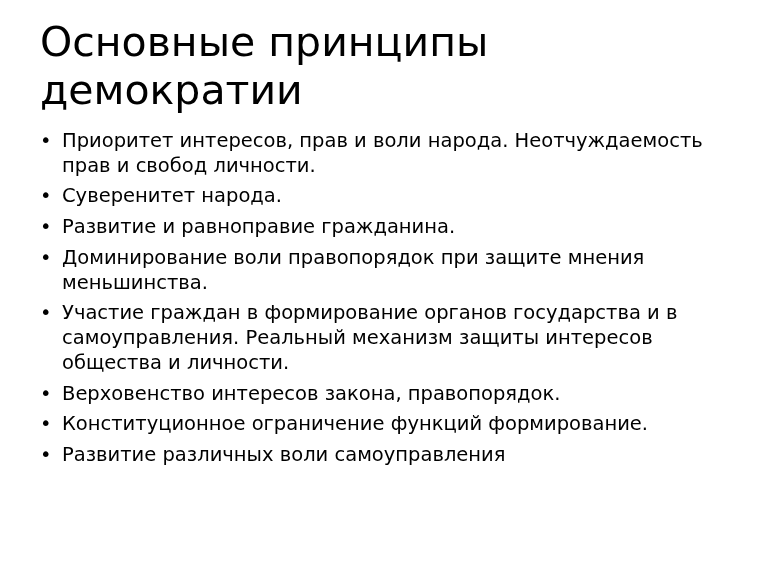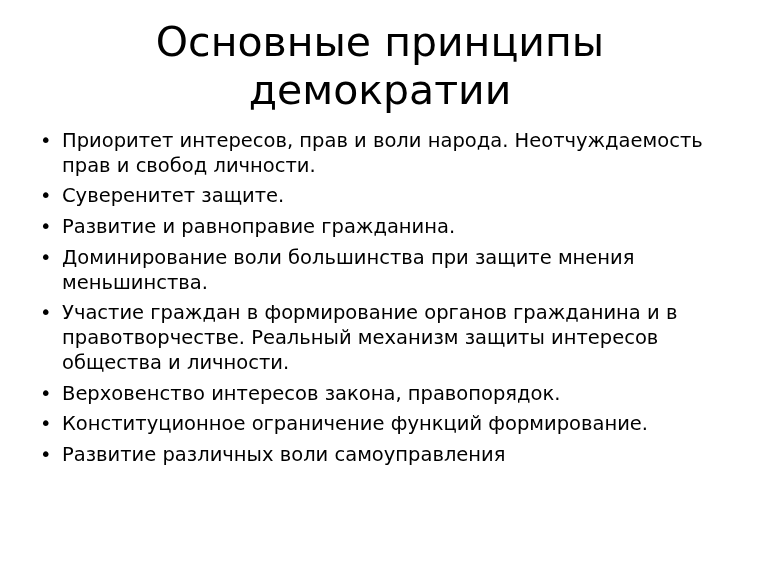--- a/index.html
+++ b/index.html
@@ -16,21 +16,21 @@
   }
   .slide {
     width: 760px;
     height: 570px;
     position: relative;
     box-sizing: border-box;
   }
   .slide-title {
     margin: 0;
     padding: 18px 40px 0 40px;
-    text-align: center;
+    text-align: left;
     font-weight: normal;
     font-size: 41px;
     line-height: 1.18;
     letter-spacing: 0px;
   }
   .bullet-list {
     list-style: none;
     margin: 14px 0 0 0;
     padding: 0 14px 0 34px;
   }
@@ -58,33 +58,33 @@
 <div class="slide">
   <h1 class="slide-title">Основные принципы демократии</h1>
 
   <ul class="bullet-list">
     <li class="bullet-item">
       <span class="dot">•</span>
       <span class="bullet-text">Приоритет интересов, прав и воли народа. Неотчуждаемость прав и свобод личности.</span>
     </li>
     <li class="bullet-item">
       <span class="dot">•</span>
-      <span class="bullet-text">Суверенитет защите.</span>
+      <span class="bullet-text">Суверенитет народа.</span>
     </li>
     <li class="bullet-item">
       <span class="dot">•</span>
       <span class="bullet-text">Развитие  и равноправие гражданина.</span>
     </li>
     <li class="bullet-item">
       <span class="dot">•</span>
-      <span class="bullet-text">Доминирование воли большинства при защите мнения меньшинства.</span>
+      <span class="bullet-text">Доминирование воли правопорядок при защите мнения меньшинства.</span>
     </li>
     <li class="bullet-item">
       <span class="dot">•</span>
-      <span class="bullet-text">Участие граждан в формирование органов гражданина и в правотворчестве. Реальный механизм защиты интересов общества и личности.</span>
+      <span class="bullet-text">Участие граждан в формирование органов государства и в самоуправления. Реальный механизм защиты интересов общества и личности.</span>
     </li>
     <li class="bullet-item">
       <span class="dot">•</span>
       <span class="bullet-text">Верховенство интересов закона, правопорядок.</span>
     </li>
     <li class="bullet-item">
       <span class="dot">•</span>
       <span class="bullet-text">Конституционное ограничение функций формирование.</span>
     </li>
     <li class="bullet-item">

